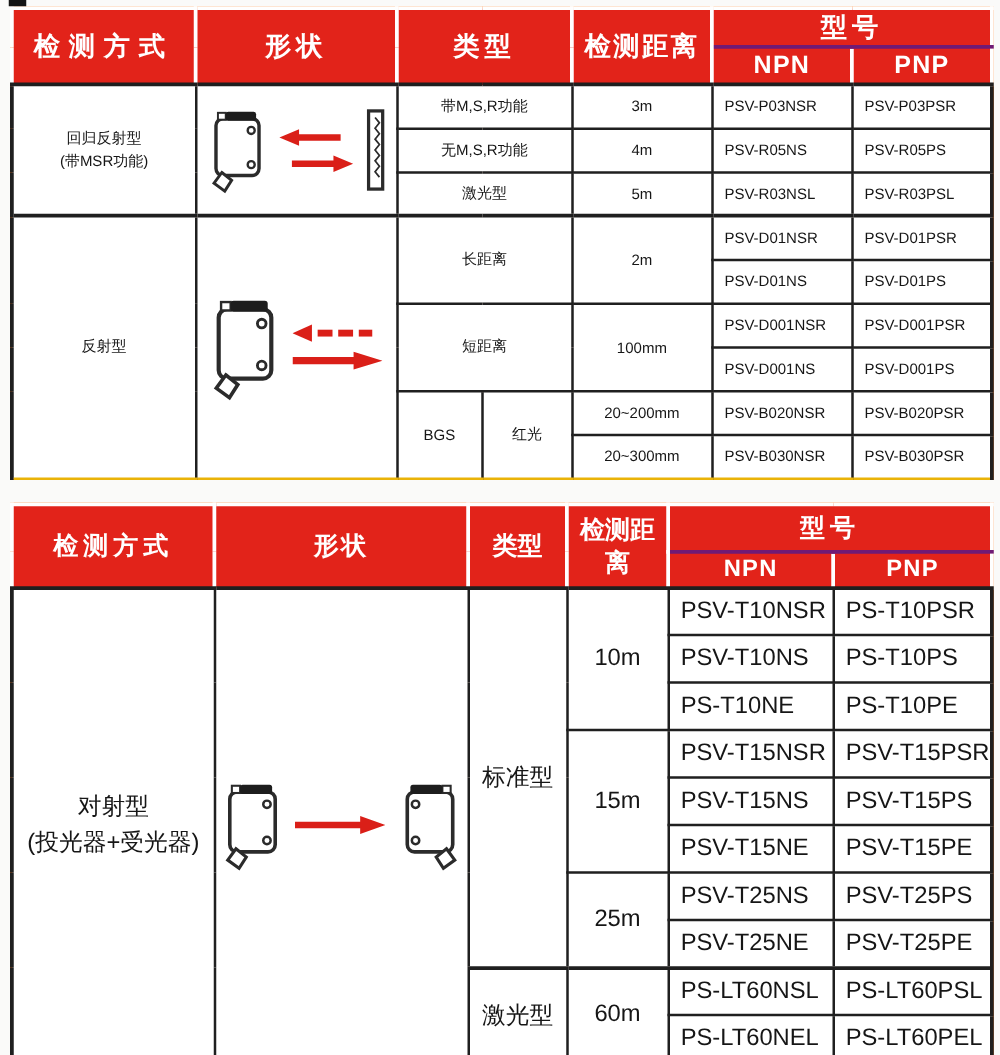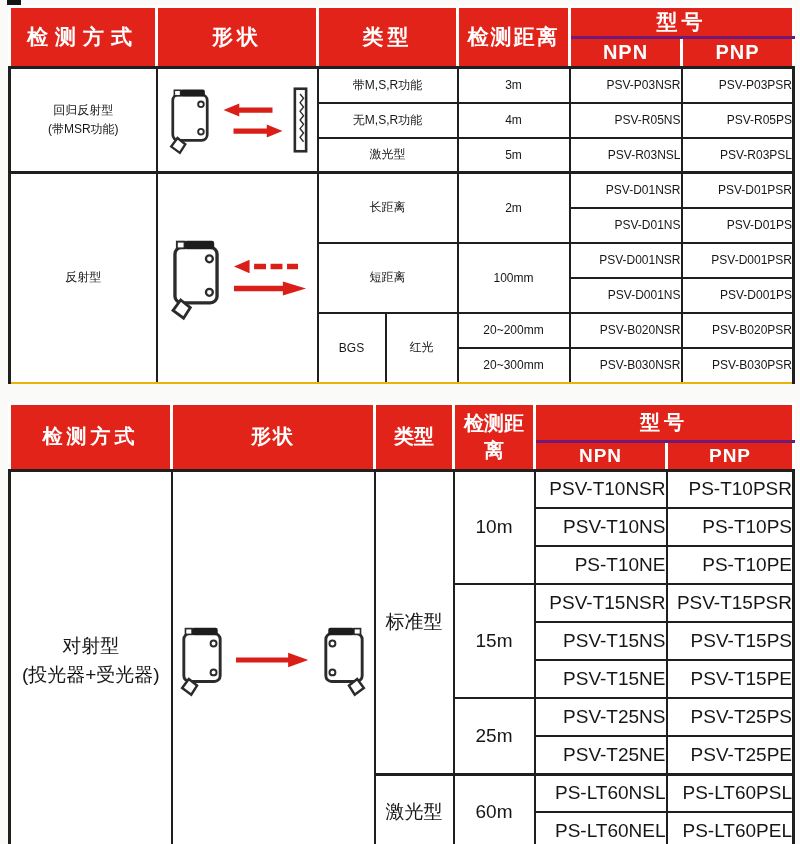--- a/index.html
+++ b/index.html
@@ -33,21 +33,21 @@
   th.sp-mid{letter-spacing:4px;}
   th.sp-small{letter-spacing:2px;}
 
   
   td{
     border:2px solid #1f1f1f;background:#ffffff;
     text-align:center;vertical-align:middle;padding:0;
   }
   .t1 td{font-size:12px;}
   .t2 td{font-size:19px;}
-  td.model{text-align:right;padding-left:9px;}
+  td.model{text-align:left;padding-left:9px;}
   td.method{line-height:1.55;}
   .t2 td.method{font-size:19px;}
   .bl{border-left:3px solid #1f1f1f;}
   .br{border-right:3px solid #1f1f1f;margin-left:12px;}
   .bb{border-bottom:2px solid #eab308;}
   .bt{border-top:3px solid #1f1f1f;}
 
   
   .t1 thead tr{height:30px;}
   .t1 tbody tr{height:35px;}

